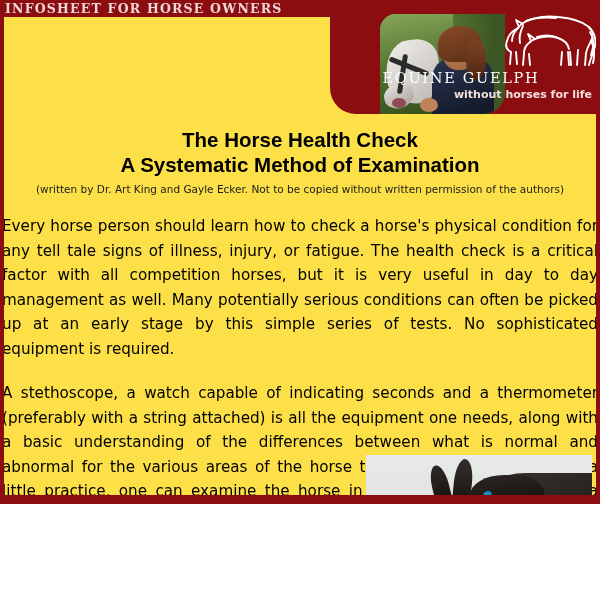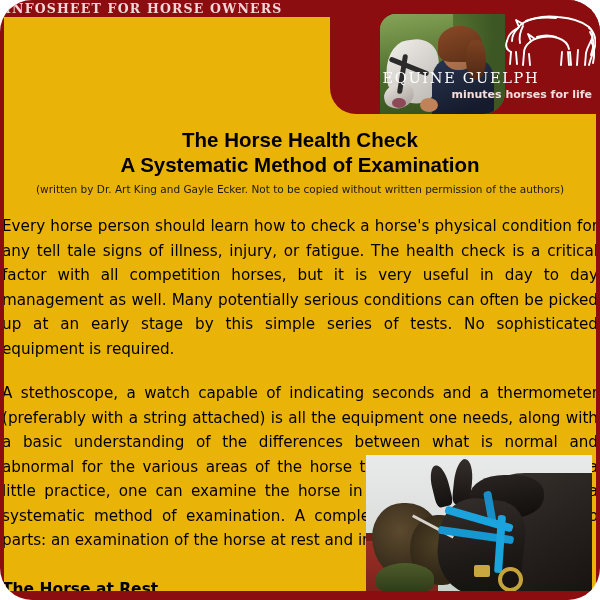--- a/index.html
+++ b/index.html
@@ -2,24 +2,23 @@
 <html><head>
 <meta charset="utf-8">
 <style>
   html,body{margin:0;padding:0;}
   body{
     width:600px;height:600px;overflow:hidden;
     background:#ffffff;
     font-family:"DejaVu Sans", sans-serif;
   }
   .page{
-    position:relative;width:600px;height:600px;overflow:hidden;
+    position:relative;width:600px;height:504px;overflow:hidden;
     background:#ffffff;
     box-sizing:border-box;
-    border-radius:32px;
   }
 
   
   .banner{
     position:absolute;left:0;top:0;width:600px;height:17px;
     background:#8c0d10;
     overflow:hidden;
   }
   .banner-title{
     position:absolute;left:5px;top:1px;
@@ -137,21 +136,21 @@
     font-size:11px;font-weight:700;
     color:#f3dede;
     line-height:13px;
   }
 
   
   .doc{
     position:absolute;left:4px;top:17px;
     width:592px;height:574px;
     overflow:hidden;
-    background:#eab308;
+    background:#fde047;
   }
   
   .canvas{
     position:absolute;left:-28px;top:0;
     width:648px;
   }
 
   .title{
     margin:0;padding:0;
     text-align:center;
@@ -389,20 +388,20 @@
           <path d="M39 46 L40 57"></path>
           <path d="M72 44 L71 57"></path>
           <path d="M78 44 L79 57"></path>
           <path d="M41 33 L38 26 L45 31"></path>
           <path d="M47 29 C53 27, 60 27, 66 29"></path>
         </g>
       </svg>
     </div>
 
     <div class="wordmark">EQUINE GUELPH</div>
-    <div class="tagline">minutes horses for life</div>
+    <div class="tagline">without horses for life</div>
   </div>
 
   <div class="border-left"></div>
   <div class="border-right"></div>
   <div class="border-bottom"></div>
 
 </div>
 
 </body></html>

